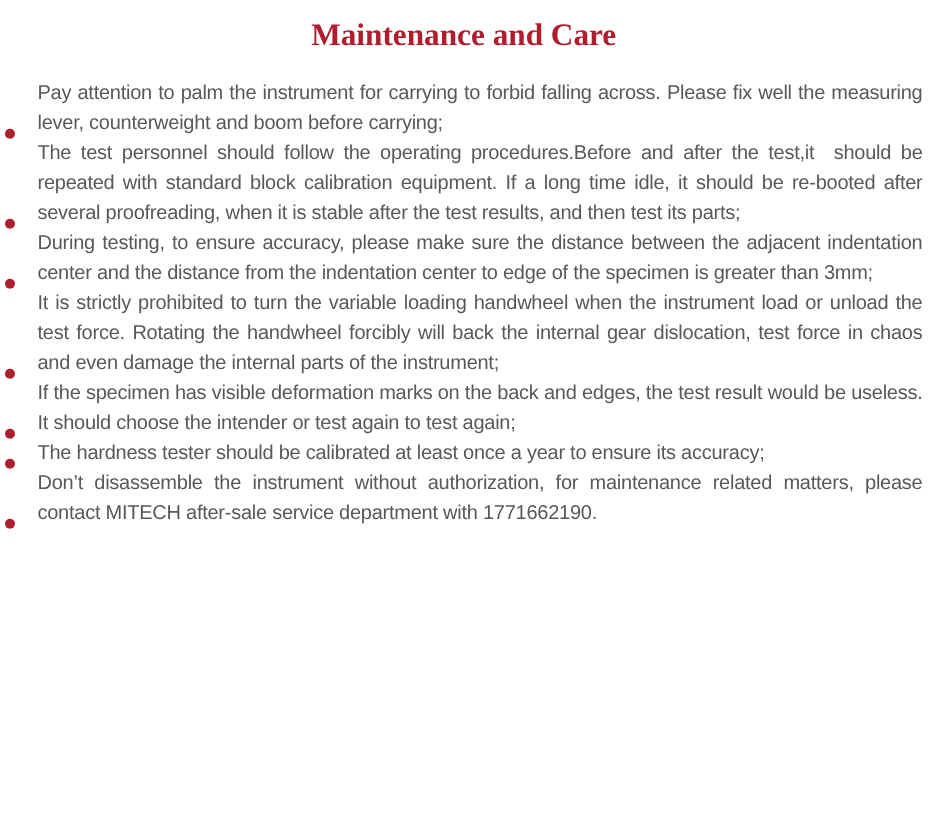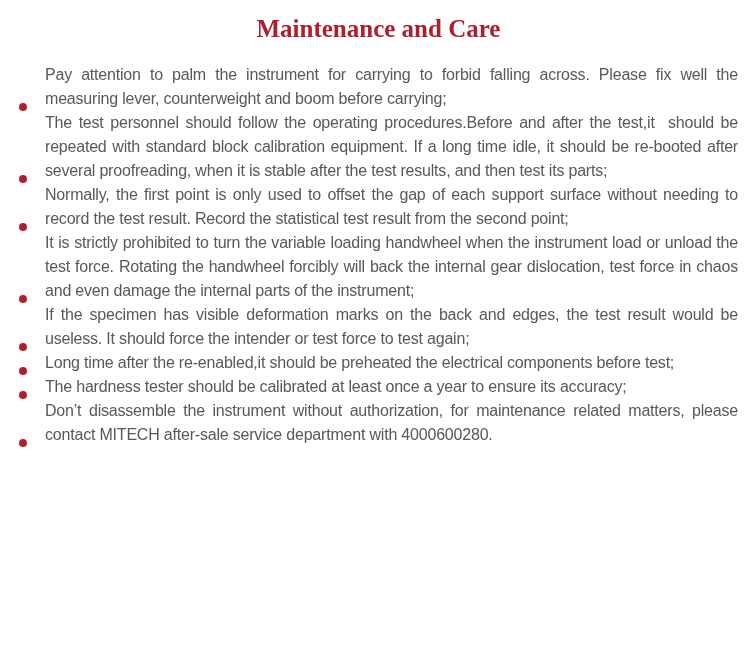--- a/index.html
+++ b/index.html
@@ -6,21 +6,21 @@
     margin: 0;
     padding: 0;
     background: #ffffff;
   }
   .page {
     position: relative;
     width: 750px;
     height: 657px;
     background: #ffffff;
     box-sizing: border-box;
-    padding: 14px 12px 0 19px;
+    padding: 14px 12px 0 4px;
     font-family: "Liberation Sans", sans-serif;
     overflow: hidden;
   }
   .title {
     font-family: "Liberation Serif", serif;
     font-weight: 700;
     font-size: 25px;
     line-height: 30px;
     color: var(--accent, #B01E2E);
     text-align: center;
@@ -62,46 +62,42 @@
   <li class="item">
     <span class="bullet"></span>
     <span class="item-text">Pay attention to palm the instrument for carrying to forbid falling across. Please fix well the measuring lever, counterweight and boom before carrying;</span>
   </li>
 
   <li class="item">
     <span class="bullet"></span>
     <span class="item-text">The test personnel should follow the operating procedures.Before and after the test,it  should be repeated with standard block calibration equipment. If a long time idle, it should be re-booted after several proofreading, when it is stable after the test results, and then test its parts;</span>
   </li>
 
-
   <li class="item">
     <span class="bullet"></span>
-    <span class="item-text">Normally, the first point is only used to offset the gap of each support surface without needing to record the test result. Record the statistical test result from the second point;</span>
+    <span class="item-text">During testing, to ensure accuracy, please make sure the distance between the adjacent indentation center and the distance from the indentation center to edge of the specimen is greater than 3mm;</span>
   </li>
+
 
   <li class="item">
     <span class="bullet"></span>
     <span class="item-text">It is strictly prohibited to turn the variable loading handwheel when the instrument load or unload the test force. Rotating the handwheel forcibly will back the internal gear dislocation, test force in chaos and even damage the internal parts of the instrument;</span>
   </li>
 
   <li class="item">
     <span class="bullet"></span>
-    <span class="item-text">If the specimen has visible deformation marks on the back and edges, the test result would be useless. It should force the intender or test force to test again;</span>
+    <span class="item-text">If the specimen has visible deformation marks on the back and edges, the test result would be useless. It should choose the intender or test again to test again;</span>
   </li>
 
 
-  <li class="item">
-    <span class="bullet"></span>
-    <span class="item-text">Long time after the re-enabled,it should be preheated the electrical components before test;</span>
-  </li>
 
   <li class="item">
     <span class="bullet"></span>
     <span class="item-text">The hardness tester should be calibrated at least once a year to ensure its accuracy;</span>
   </li>
 
 
   <li class="item">
     <span class="bullet"></span>
-    <span class="item-text">Don’t disassemble the instrument without authorization, for maintenance related matters, please contact MITECH after-sale service department with 4000600280.</span>
+    <span class="item-text">Don’t disassemble the instrument without authorization, for maintenance related matters, please contact MITECH after-sale service department with 1771662190.</span>
   </li>
 </ul>
 </div>
 
 </body></html>

